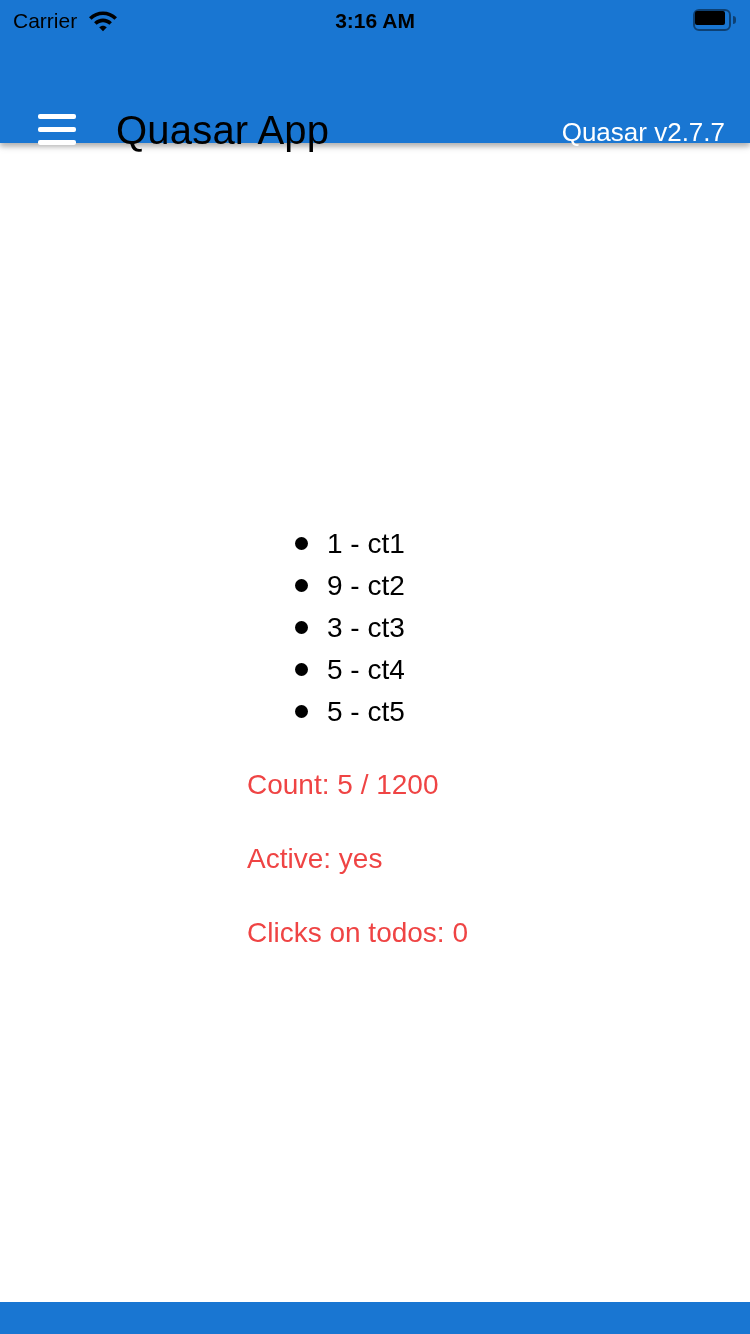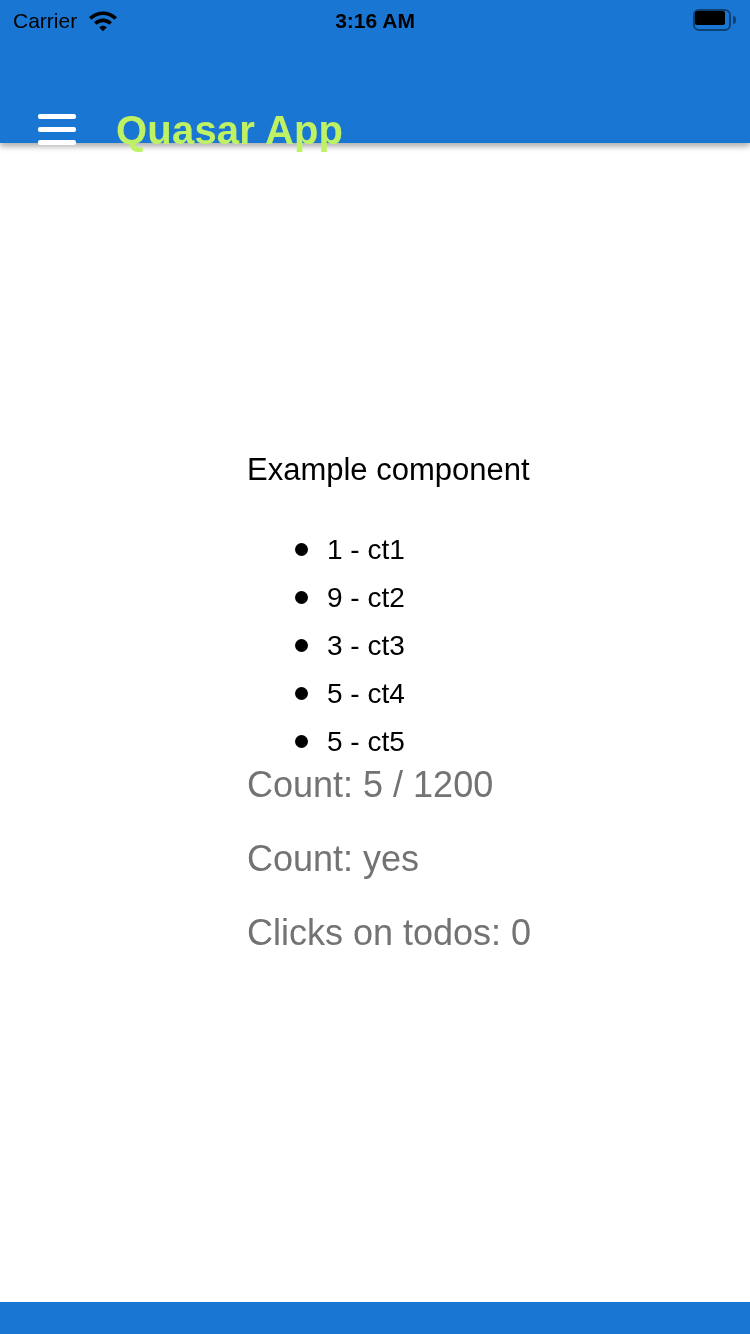--- a/index.html
+++ b/index.html
@@ -42,22 +42,22 @@
   .menu-btn {
     position: absolute; left: 38px; top: 74px; width: 38px; height: 31px;
     background: transparent; border: none; cursor: pointer; padding: 0;
   }
   .menu-btn .bar { display: block; width: 38px; height: 5px; background: #ffffff; border-radius: 2px; position: absolute; left: 0; }
   .menu-btn .bar:nth-child(1) { top: 0; }
   .menu-btn .bar:nth-child(2) { top: 13px; }
   .menu-btn .bar:nth-child(3) { top: 26px; }
   .toolbar-title {
     position: absolute; left: 116px; top: 67px;
-    font-size: 40px; line-height: 46px; font-weight: 700;
-    color: #bef264; letter-spacing: 0.2px; white-space: nowrap;
+    font-size: 40px; line-height: 46px; font-weight: 400;
+    color: #000000; letter-spacing: 0.2px; white-space: nowrap;
   }
   .toolbar-version {
     position: absolute; right: 25px; top: 76px;
     font-size: 26px; line-height: 32px; font-weight: 400;
     color: #ffffff; white-space: nowrap;
   }
 
   
   .page { position: absolute; top: 143px; left: 0; width: 750px; height: 1159px; background: #ffffff; }
   .example-heading {
@@ -65,27 +65,26 @@
     font-size: 31px; line-height: 36px; color: #000;
   }
   .todo-list {
     position: absolute; left: 247px; top: 380px;  
     list-style: none;
   }
   .todo-item {
     position: relative; height: 42px; line-height: 42px;
     padding-left: 80px; font-size: 28px; color: #000; cursor: pointer;
     white-space: nowrap;
-    margin-top: 6px;
   }
   .todo-item::before {
     content: ""; position: absolute; left: 48px; top: 14px;
     width: 13px; height: 13px; border-radius: 50%; background: #000;
   }
-  .stat { position: absolute; left: 247px; font-size: 36px; line-height: 36px; color: #737373; white-space: nowrap; }
+  .stat { position: absolute; left: 247px; font-size: 28px; line-height: 36px; color: #ef4444; white-space: nowrap; }
   .stat-count  { top: 624px; }  
   .stat-active { top: 698px; }  
   .stat-clicks { top: 772px; }  
 
   
   .footer {
     position: absolute; left: 0; top: 1302px; width: 750px; height: 32px;
     background: #1976d2;
   }
 </style>
@@ -111,35 +110,35 @@
       </span>
     </div>
 
     <div class="toolbar">
       <button class="menu-btn" aria-label="menu">
         <span class="bar"></span>
           <span class="bar"></span>
           <span class="bar"></span>
       </button>
       <div class="toolbar-title">Quasar App</div>
+      <div class="toolbar-version">Quasar v2.7.7</div>
     </div>
 
   </div>
 
   <div class="page">
-    <div class="example-heading">Example component</div>
 
     <ul class="todo-list">
       <li class="todo-item">1 - ct1</li>
       <li class="todo-item">9 - ct2</li>
       <li class="todo-item">3 - ct3</li>
       <li class="todo-item">5 - ct4</li>
       <li class="todo-item">5 - ct5</li>
     </ul>
 
     <div class="stat stat-count">Count: 5 / 1200</div>
-    <div class="stat stat-active">Count: yes</div>
+    <div class="stat stat-active">Active: yes</div>
     <div class="stat stat-clicks">Clicks on todos: 0</div>
   </div>
 
   <div class="footer"></div>
 
 </div>
 
 </body></html>

